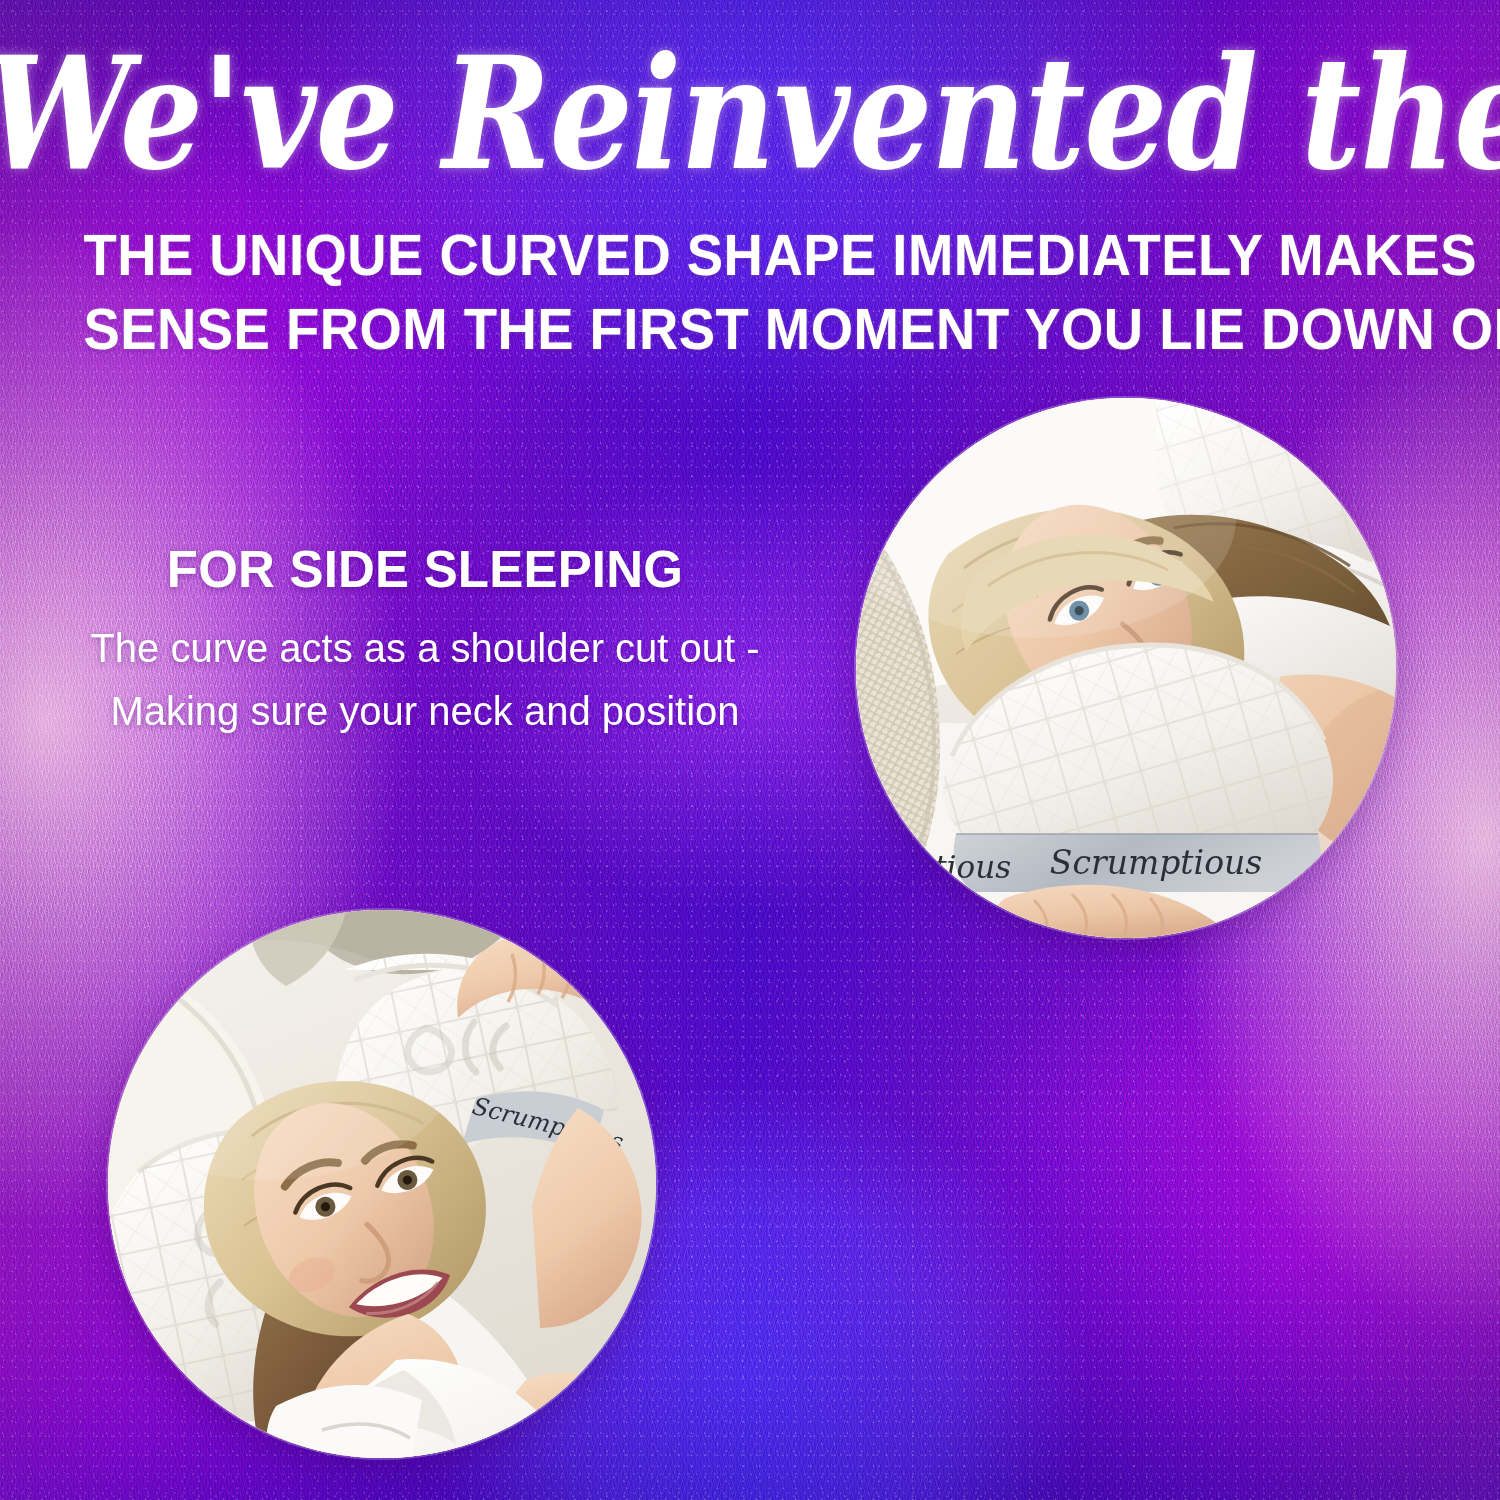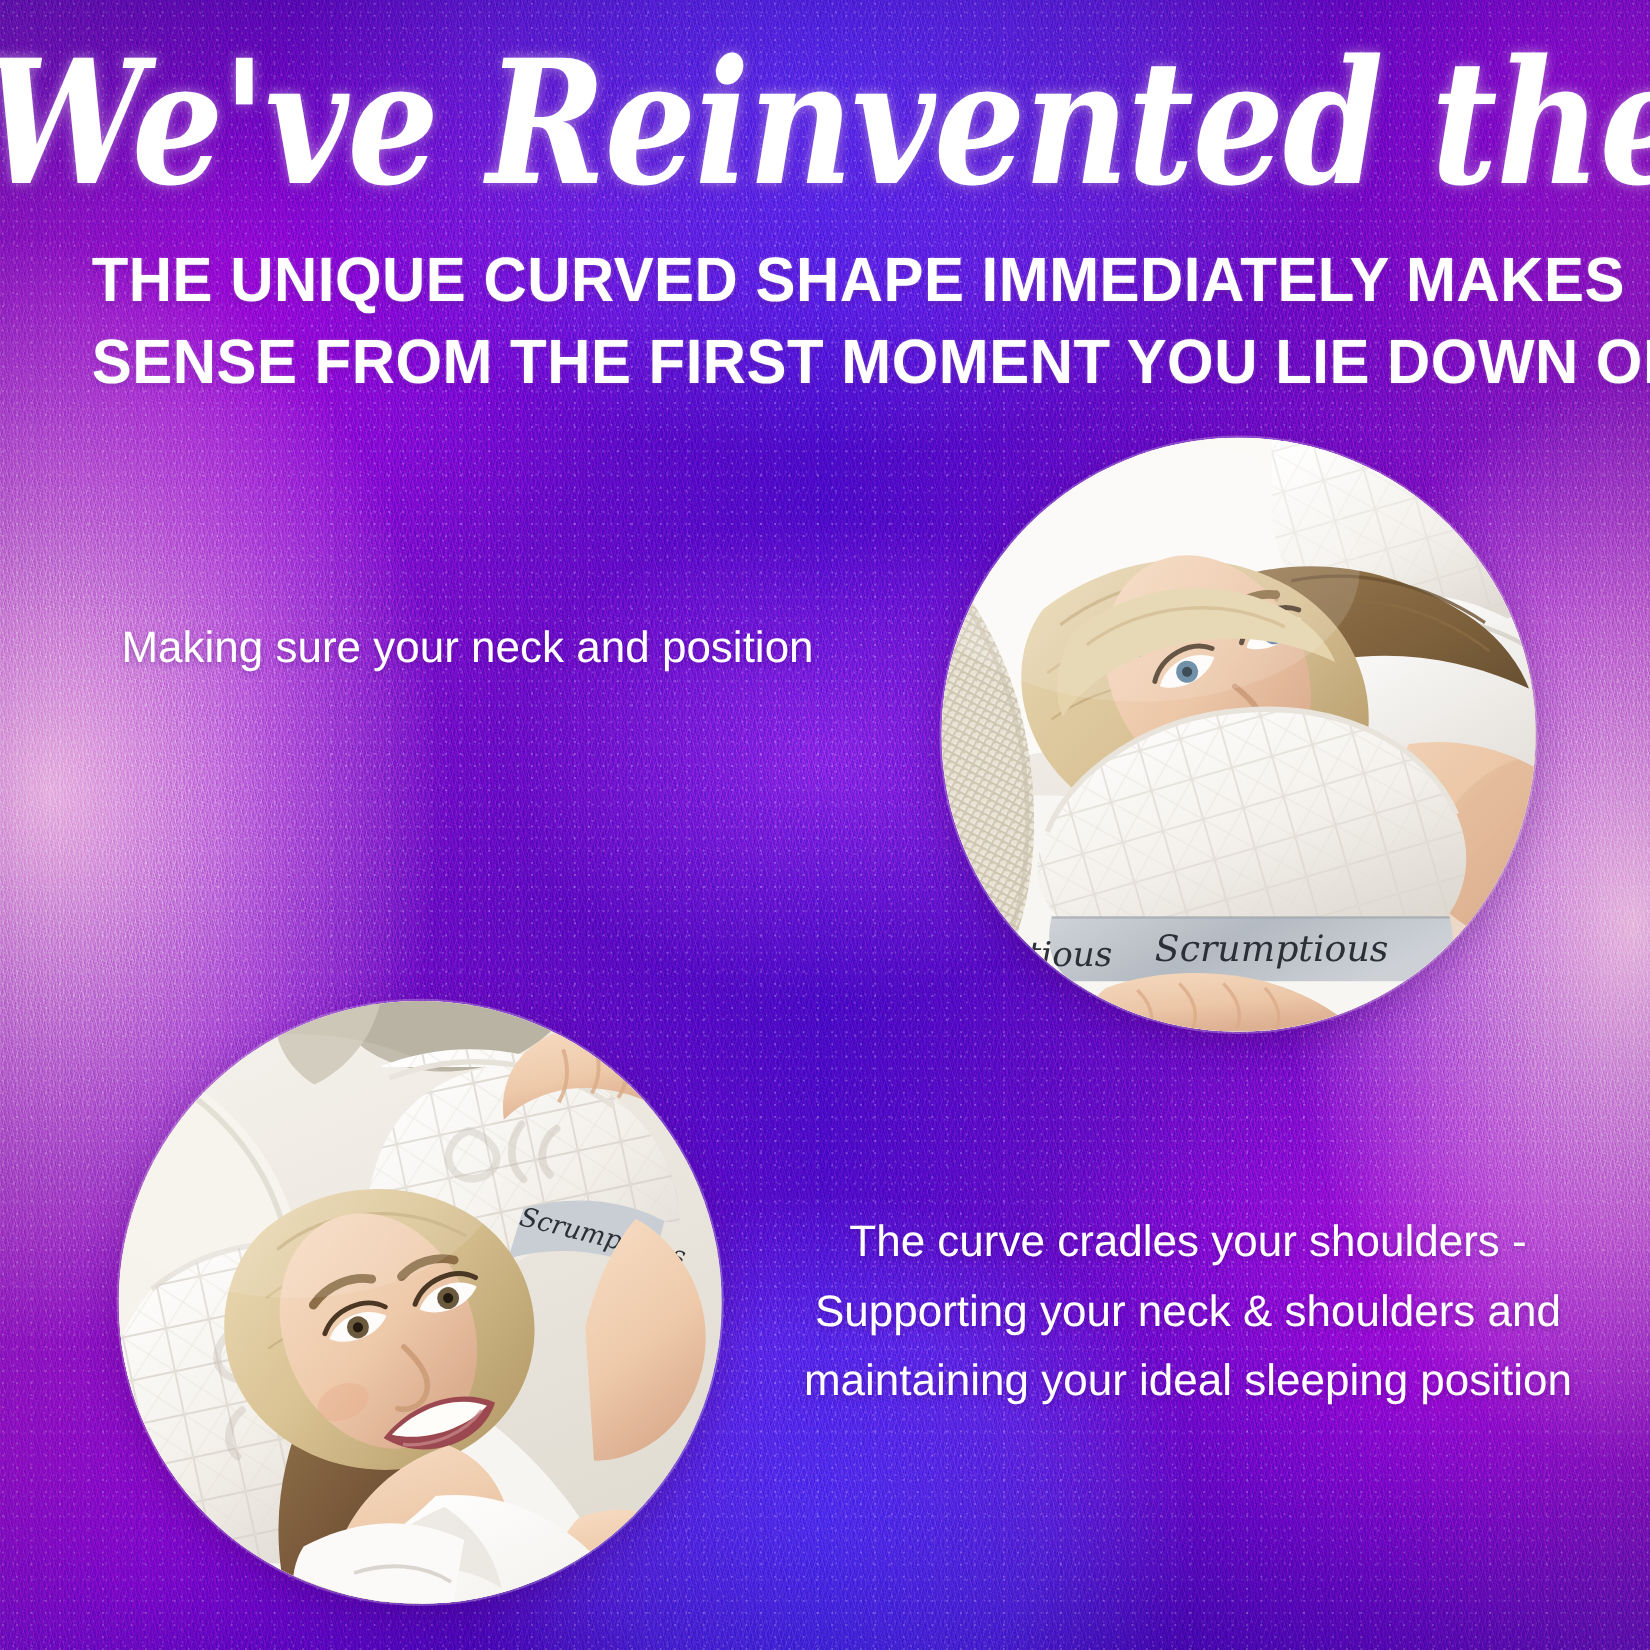--- a/index.html
+++ b/index.html
@@ -131,31 +131,28 @@
   <div class="bg-vign"></div>
 
   <div class="headline">We've Reinvented the Rectangle</div>
 
   <div class="subhead">
     <span class="l">THE UNIQUE CURVED SHAPE IMMEDIATELY MAKES</span>
     <span class="l">SENSE FROM THE FIRST MOMENT YOU LIE DOWN ON IT</span>
   </div>
 
   <div class="block" id="side-block">
+    <div class="title">FOR SIDE SLEEPING</div>
     <div class="body">
+      <span>The curve acts as a shoulder cut out -</span>
       <span>Making sure your neck and position</span>
     </div>
   </div>
 
   <div class="block" id="back-block">
-    <div class="body">
-      <span>The curve cradles your shoulders -</span>
-      <span>Supporting your neck &amp; shoulders and</span>
-      <span>maintaining your ideal sleeping position</span>
-    </div>
   </div>
 
   <div class="photo" id="photo-side">
     <svg viewBox="0 0 540 540" preserveAspectRatio="xMidYMid slice" aria-hidden="true">
       <defs>
         <linearGradient id="sBed" x1="0" y1="0" x2="0.3" y2="1">
           <stop offset="0" stop-color="#f7f5f1"></stop>
             <stop offset="1" stop-color="#e6e1d8"></stop>
         </linearGradient>
         <linearGradient id="sPill" x1="0.1" y1="0" x2="0.8" y2="1">

